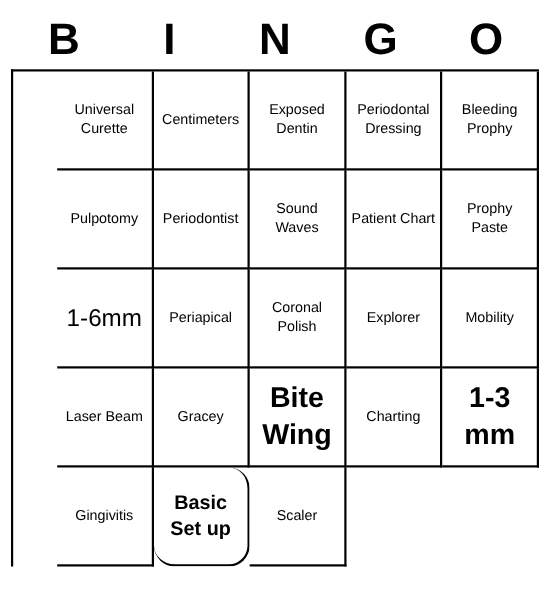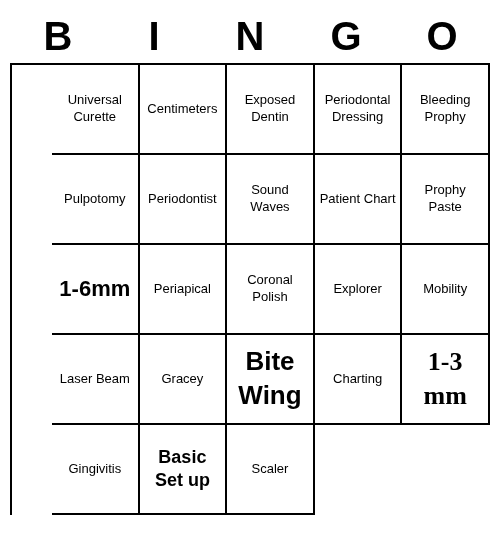--- a/index.html
+++ b/index.html
@@ -58,26 +58,27 @@
       line-height: 1.3;
     }
 
     .bingo-cell.free {
       font-size: 22px;
       font-weight: bold;
     }
 
     .bingo-cell.large-text {
       font-size: 22px;
-      font-weight: bold;
+      font-weight: normal;
     }
 
     .bingo-cell.medium-large {
       font-size: 18px;
       font-weight: bold;
+      border-radius: 19px;
     }
   </style>
 </head>
 <body>
 
 <div id="bingo-card">
   <div id="bingo-header">
   <div class="bingo-letter">B</div>
       <div class="bingo-letter">I</div>
       <div class="bingo-letter">N</div>
@@ -97,18 +98,18 @@
       <div class="bingo-cell">Prophy Paste</div>
       <div class="bingo-cell large-text">1-6mm</div>
       <div class="bingo-cell">Periapical</div>
       <div class="bingo-cell">Coronal Polish</div>
       <div class="bingo-cell">Explorer</div>
       <div class="bingo-cell">Mobility</div>
       <div class="bingo-cell">Laser Beam</div>
       <div class="bingo-cell">Gracey</div>
       <div class="bingo-cell" style="font-size: 26px; font-weight: bold;">Bite Wing</div>
       <div class="bingo-cell">Charting</div>
-      <div class="bingo-cell" style="font-size: 26px; font-weight: bold; font-family: Liberation Serif, serif;">1-3 mm</div>
+      <div class="bingo-cell" style="font-size: 26px; font-weight: bold;">1-3 mm</div>
       <div class="bingo-cell">Gingivitis</div>
       <div class="bingo-cell medium-large">Basic Set up</div>
       <div class="bingo-cell">Scaler</div>
     </div>
 </div>
 
 </body></html>

